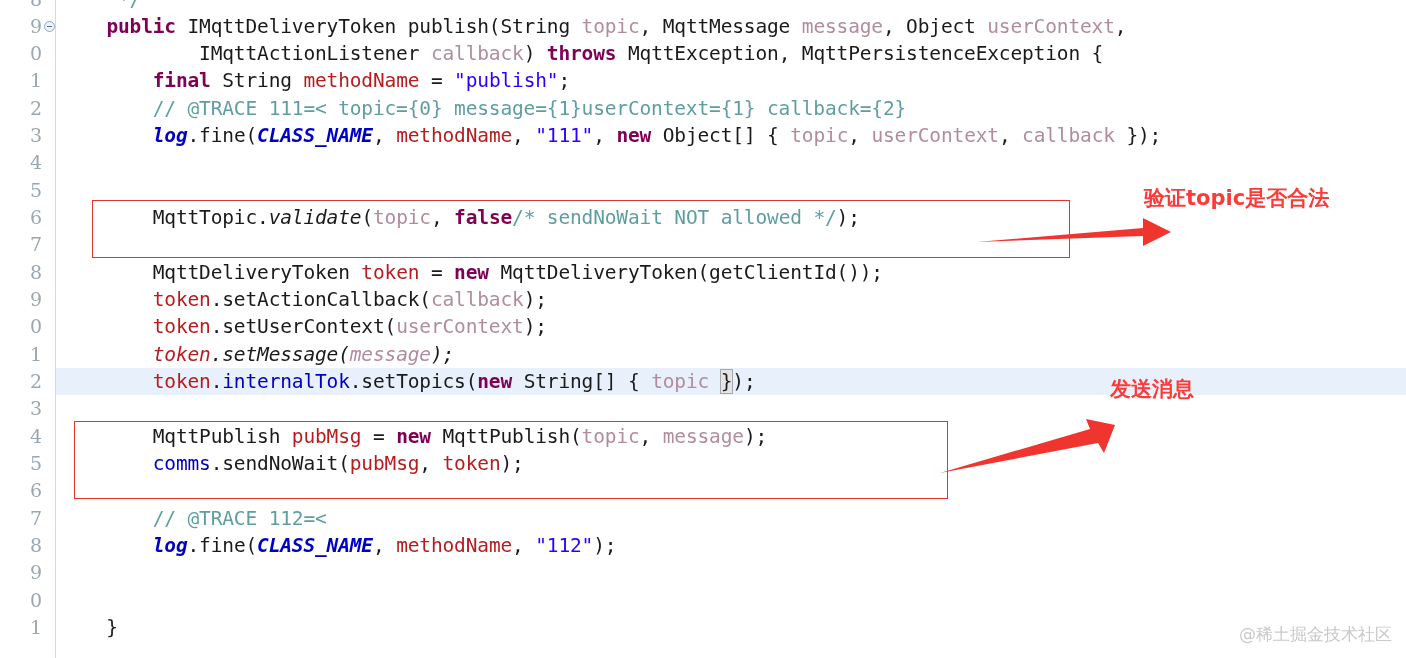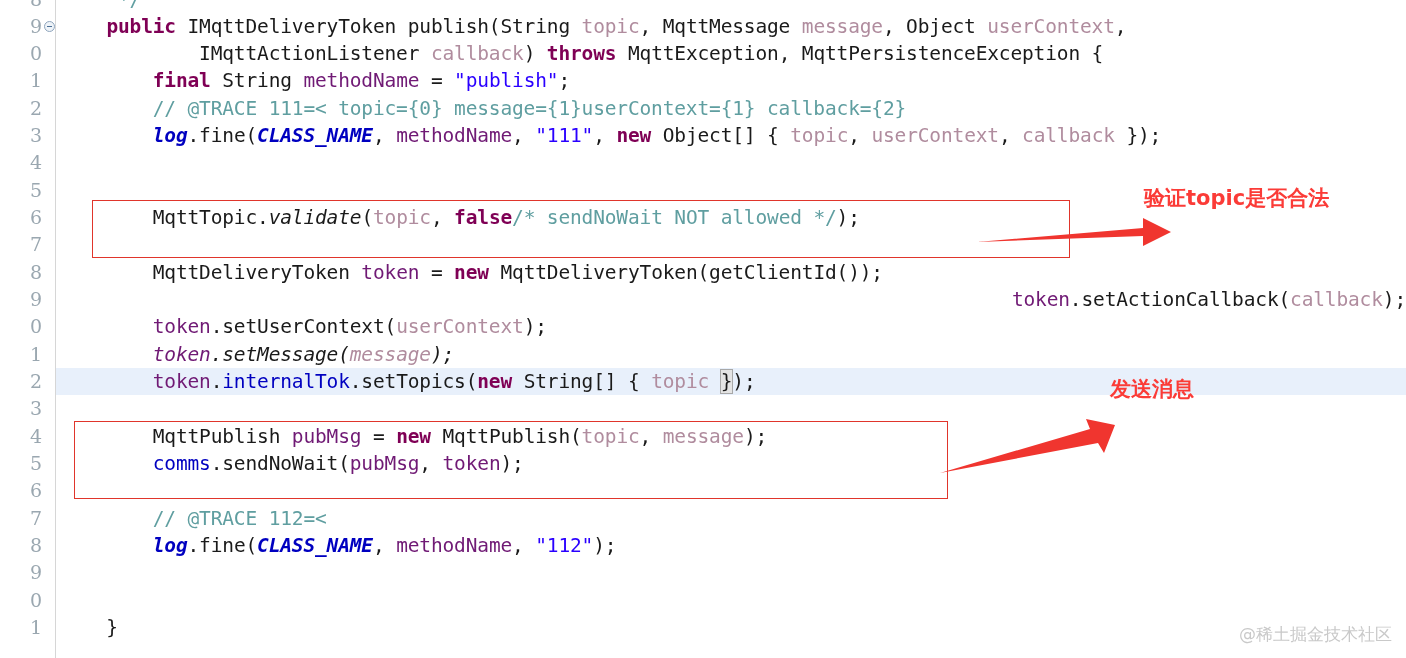--- a/index.html
+++ b/index.html
@@ -90,21 +90,21 @@
   }
   .line.hl {
     background: #e8f0fb;
   }
 
   
   .kw    { color: #7f0055; font-weight: bold; }
   .cmt   { color: #5f9ea0; }
   .str   { color: #2a00ff; }
   .param { color: #b08c9e; }
-  .local { color: #701a75; }
+  .local { color: #b91c1c; }
   .fld   { color: #0000c0; }
   .stat  { color: #0000c0; font-weight: bold; font-style: italic; }
   .statm { font-style: italic; }
   .plain { color: #1a1a1a; }
   .brmatch {
     background: #e4e4e4;
     outline: 1px solid #a8a8a8;
   }
 
   
@@ -190,21 +190,21 @@
     <div class="line" style="top:149px;"></div>
 
     <div class="line" style="top:177px;"><span class="plain">        </span></div>
 
     <div class="line" style="top:204px;"><span class="plain">        </span><span class="plain">MqttTopic.</span><span class="statm">validate</span><span class="plain">(</span><span class="param">topic</span><span class="plain">, </span><span class="kw">false</span><span class="cmt">/* sendNoWait NOT allowed */</span><span class="plain">);</span></div>
 
     <div class="line" style="top:231px;"></div>
 
     <div class="line" style="top:259px;"><span class="plain">        </span><span class="plain">MqttDeliveryToken </span><span class="local">token</span><span class="plain"> = </span><span class="kw">new</span><span class="plain"> MqttDeliveryToken(getClientId());</span></div>
 
-    <div class="line" style="top:286px;text-align:right;"><span class="plain">        </span><span class="local">token</span><span class="plain">.setActionCallback(</span><span class="param">callback</span><span class="plain">);</span></div>
+    <div class="line" style="top:286px;"><span class="plain">        </span><span class="local">token</span><span class="plain">.setActionCallback(</span><span class="param">callback</span><span class="plain">);</span></div>
 
     <div class="line" style="top:313px;"><span class="plain">        </span><span class="local">token</span><span class="plain">.setUserContext(</span><span class="param">userContext</span><span class="plain">);</span></div>
 
     <div class="line" style="top:341px;font-style:italic;"><span class="plain">        </span><span class="local">token</span><span class="plain">.setMessage(</span><span class="param">message</span><span class="plain">);</span></div>
 
     <div class="line hl" style="top:368px;"><span class="plain">        </span><span class="local">token</span><span class="plain">.</span><span class="fld">internalTok</span><span class="plain">.setTopics(</span><span class="kw">new</span><span class="plain"> String[] { </span><span class="param">topic</span><span class="plain"> </span><span class="brmatch">}</span><span class="plain">);</span></div>
 
     <div class="line" style="top:395px;"></div>
 
     <div class="line" style="top:423px;"><span class="plain">        </span><span class="plain">MqttPublish </span><span class="local">pubMsg</span><span class="plain"> = </span><span class="kw">new</span><span class="plain"> MqttPublish(</span><span class="param">topic</span><span class="plain">, </span><span class="param">message</span><span class="plain">);</span></div>

